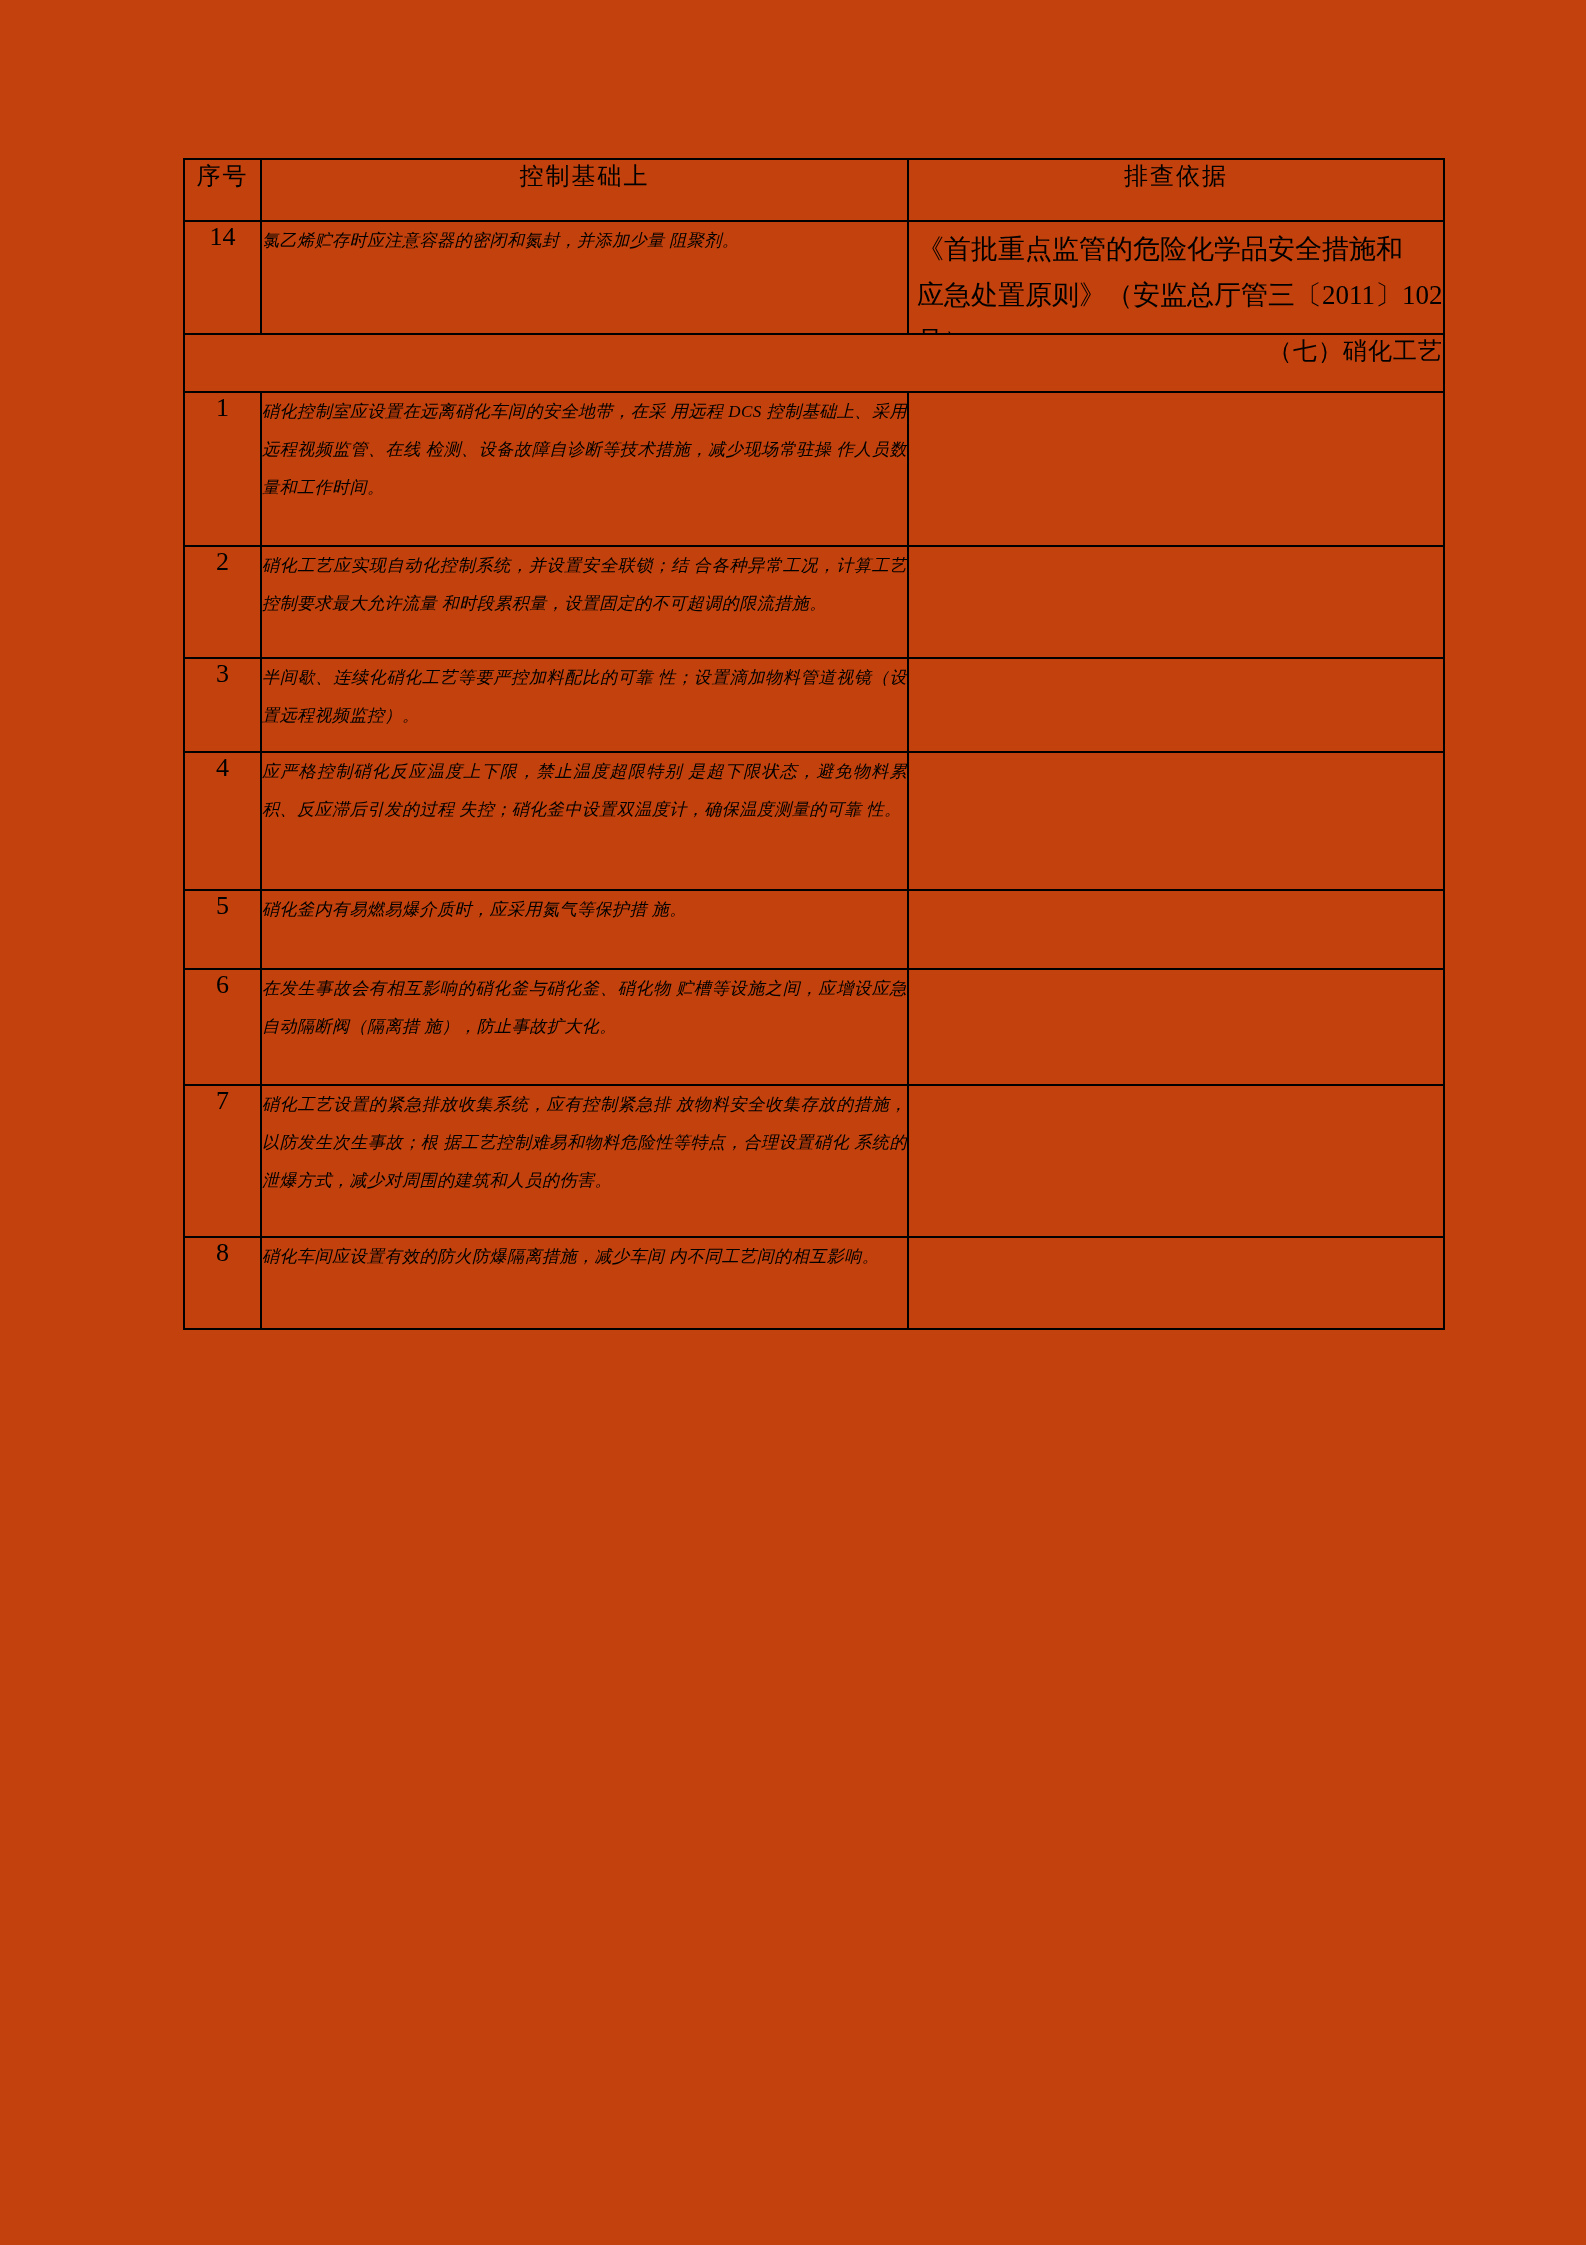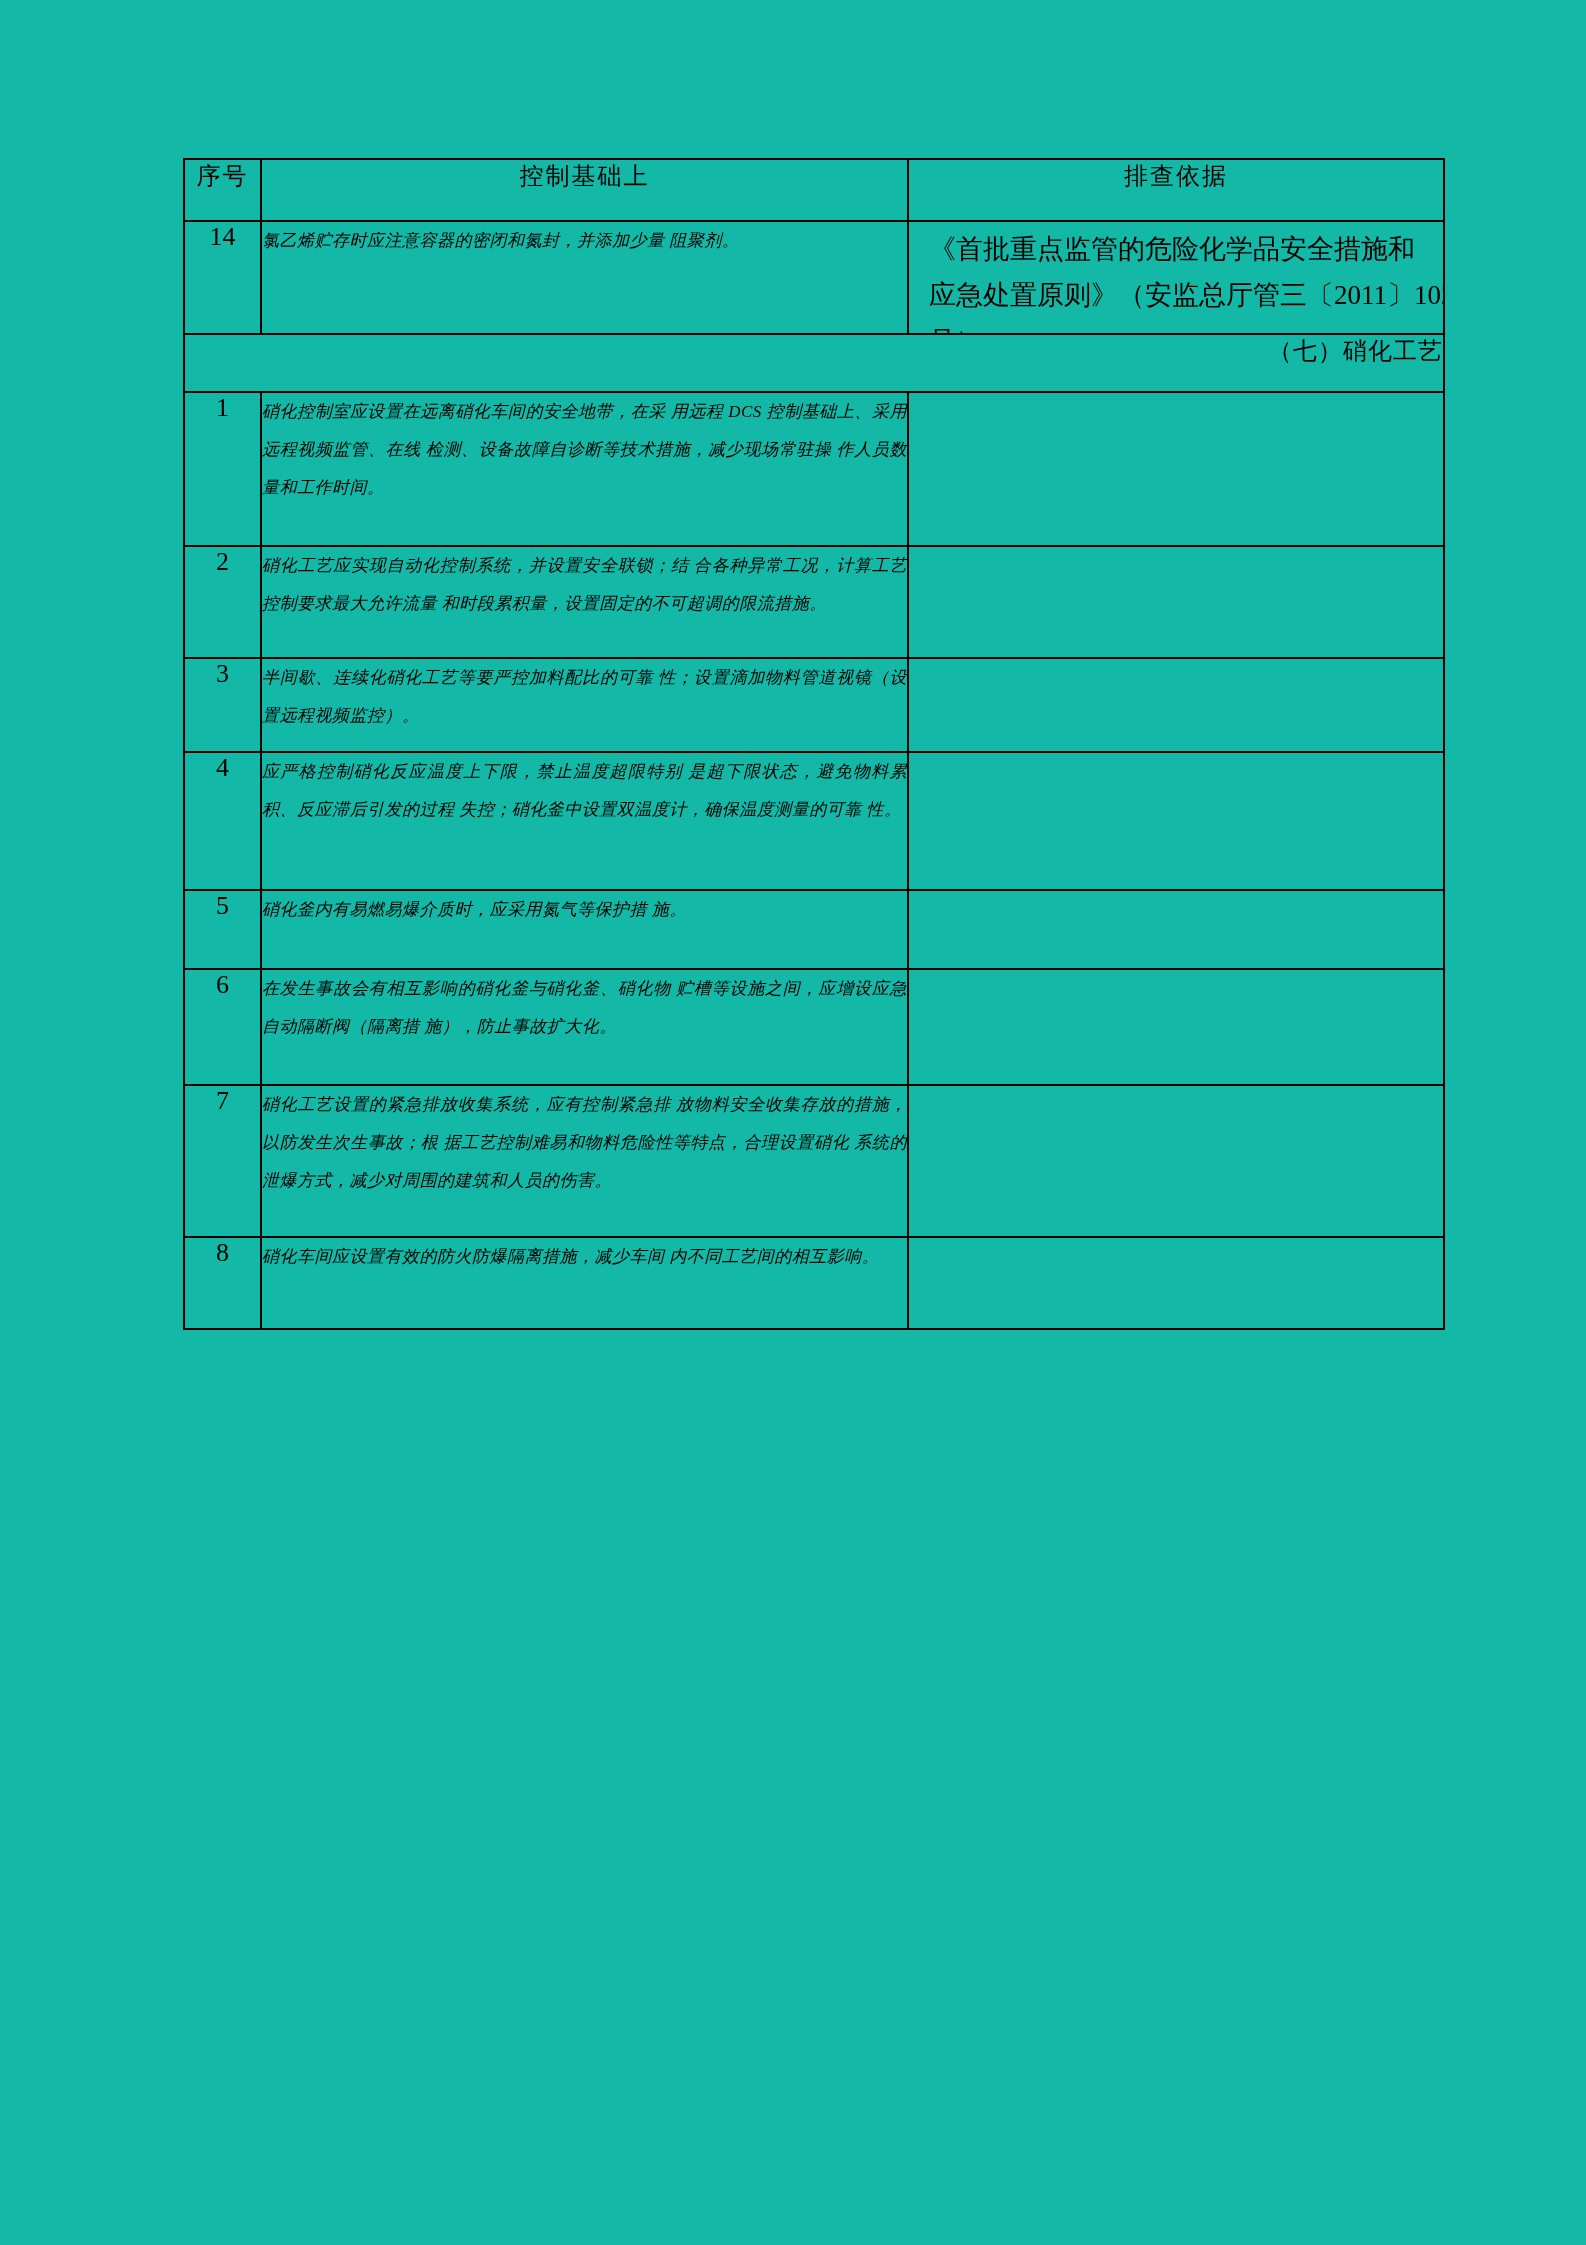--- a/index.html
+++ b/index.html
@@ -6,21 +6,21 @@
     margin: 0;
     padding: 0;
     background: #ffffff;
     color: #000000;
     font-family: "Liberation Serif", "DejaVu Serif", serif;
   }
   .page {
     position: relative;
     width: 1586px;
     height: 2245px;
-    background: #14b8a6;
+    background: #c2410c;
     overflow: hidden;
   }
   table.checklist {
     position: absolute;
     left: 183px;
     top: 158px;
     width: 1260px;
     border-collapse: collapse;
     table-layout: fixed;
   }
@@ -47,21 +47,21 @@
     letter-spacing: 0.5px;
     padding: 2px 8px 0 10px;
     text-align: justify;
     font-style: italic;
   }
   td.basis { vertical-align: top; }
   .basis-clip {
     height: 107px;
     overflow: hidden;
     line-height: 46px;
-    padding: 4px 4px 0 20px;
+    padding: 4px 4px 0 8px;
     font-size: 27px;
     white-space: nowrap;
   }
   td.sect {
     text-align: right;
     vertical-align: middle;
     font-size: 24px;
     letter-spacing: 1px;
   }
   tr.h-header { height: 62px; }

